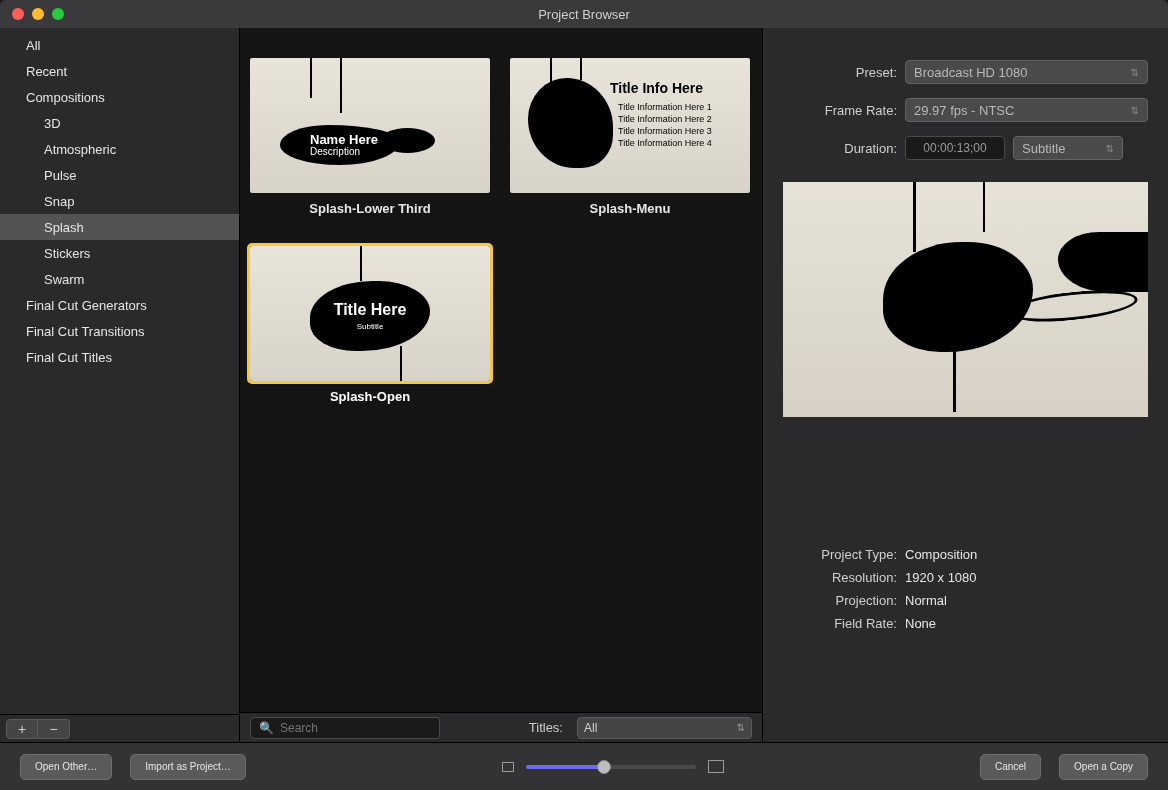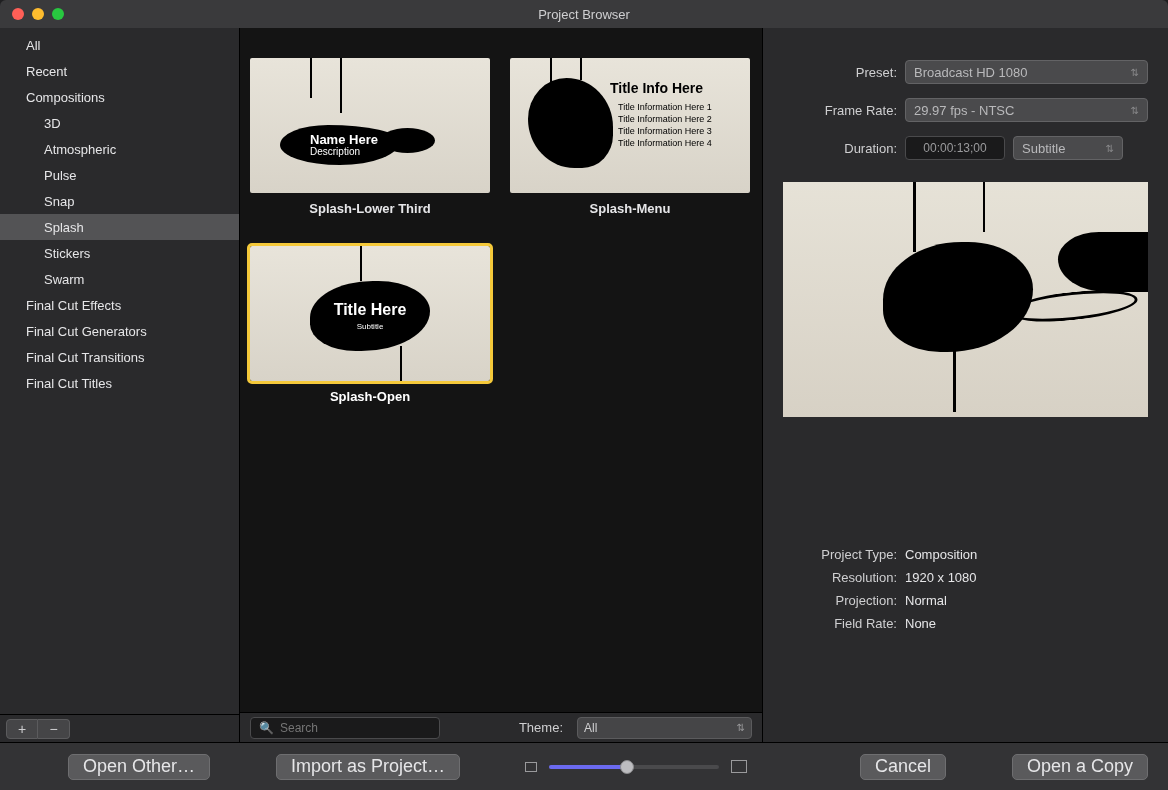--- a/index.html
+++ b/index.html
@@ -90,21 +90,21 @@
   .preview .pd2{ left:170px; top:150px; height:80px; }
   .preview .pd3{ left:200px; top:0; height:50px; width:2px;}
   .preview .ring{ position:absolute; right:10px; top:110px; width:130px; height:28px; border:3px solid #000; border-radius:50%; transform:rotate(-6deg); border-left-color:transparent;}
   .meta { margin-top:130px; display:flex; flex-direction:column; gap:8px; }
   .meta-row { display:flex; align-items:center; gap:8px; font-size:13px; }
   .meta-row .mlbl { width:114px; text-align:right; color:#cfcfd1; }
   .meta-row .mval { color:#e6e6e8; }
 
   
   .footer { height:48px; background:#333335; border-top:1px solid #000; display:flex; align-items:center; padding:0 20px; gap:18px; }
-  .btn { height:26px; padding:0 14px; background:#5a5a5c; border:1px solid #6e6e70; border-radius:5px; color:#e6e6e8; font-size:18px; display:flex; align-items:center; cursor:pointer;margin-left:48px; }
+  .btn { height:26px; padding:0 14px; background:#5a5a5c; border:1px solid #6e6e70; border-radius:5px; color:#e6e6e8; font-size:10px; display:flex; align-items:center; cursor:pointer; }
   .zoom { flex:1; display:flex; align-items:center; justify-content:center; gap:12px; }
   .zoom .box{ width:12px; height:10px; border:1.5px solid #9a9a9c; }
   .zoom .big{ width:16px; height:13px;}
   .slider{ width:170px; height:4px; background:#4a4a4c; border-radius:2px; position:relative; }
   .slider .fill{ position:absolute; left:0; top:0; bottom:0; width:46%; background:#6b6af0; border-radius:2px;}
   .slider .knob{ position:absolute; left:46%; top:50%; width:14px; height:14px; background:#bdbdc0; border-radius:50%; transform:translate(-50%,-50%); border:1px solid #8a8a8c;}
 </style>
 </head>
 <body>
 
@@ -145,23 +145,20 @@
             <span>Snap</span>
           </div>
         <div class="sb-item child selected">
             <span>Splash</span>
           </div>
         <div class="sb-item child">
             <span>Stickers</span>
           </div>
         <div class="sb-item child">
             <span>Swarm</span>
-          </div>
-        <div class="sb-item">
-            <span>Final Cut Effects</span>
           </div>
         <div class="sb-item">
             <span>Final Cut Generators</span>
           </div>
         <div class="sb-item">
             <span>Final Cut Transitions</span>
           </div>
         <div class="sb-item">
             <span>Final Cut Titles</span>
           </div>
@@ -218,21 +215,21 @@
           <div class="template-label">Splash-Open</div>
         </div>
 
       </div>
 
       <div class="center-bottom">
         <div class="search">
           <span class="mag">🔍</span>
           <input type="text" placeholder="Search" style="">
         </div>
-        <div class="theme-label">Theme:</div>
+        <div class="theme-label">Titles:</div>
         <div class="theme-select">
           <span>All</span>
           <span class="chev">⇅</span>
         </div>
       </div>
     </div>
 
     <div class="inspector">
       <div class="form">
         <div class="form-row">

